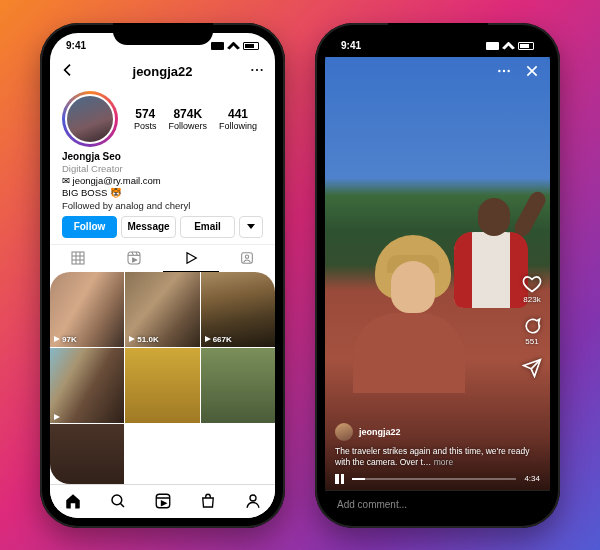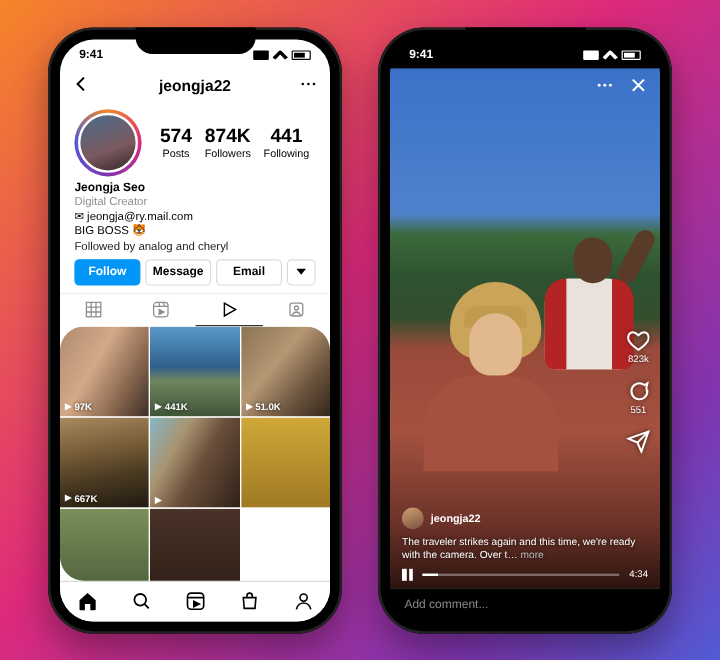--- a/index.html
+++ b/index.html
@@ -38,21 +38,21 @@
   .navbar { height: 30px; display:flex; align-items:center; justify-content:space-between;
     padding: 0 10px; font-weight:600; font-size:13px; }
   .navbar .title { position:absolute; left:0; right:0; text-align:center; pointer-events:none; }
   .profile-header { display:flex; padding: 4px 12px 2px; gap: 10px; align-items:center; }
   .avatar-ring { width:56px; height:56px; border-radius:50%;
     background: conic-gradient(#f58529,#dd2a7b,#8134af,#515bd4,#f58529);
     display:flex; align-items:center; justify-content:center; }
   .avatar { width:50px; height:50px; border-radius:50%; border:2px solid #fff;
     background: linear-gradient(160deg,#4a6a8a 0%,#7a5a60 60%,#34262a 100%); }
   .stats { flex:1; display:flex; justify-content:space-around; text-align:center; }
-  .stat .num { font-weight:600; font-size:16px; }
+  .stat .num { font-weight:600; font-size:12px; }
   .stat .lbl { font-size:9px; color:#000; }
   .bio { padding: 1px 12px 4px; font-size:9.5px; line-height:1.3; }
   .bio .name { font-weight:600; font-size:10px; }
   .bio .cat { color:#8e8e8e; }
   .bio .followed { color:#222; }
   .btnrow { display:flex; gap:4px; padding: 0 12px 6px; }
   .btn { flex:1; height:22px; border:1px solid #dbdbdb; border-radius:4px; font-size:10px;
     font-weight:600; display:flex; align-items:center; justify-content:center; background:#fff; }
   .btn.primary { background:#0095f6; color:#fff; border-color:#0095f6; }
   .btn.more { flex:0 0 24px; }
@@ -236,27 +236,20 @@
 
     <div class="grid">
       <div class="tile">
           <div class="img t1"></div>
           <div class="ov">
             <span class="play"></span>
             <span>97K</span>
           </div>
         </div>
       <div class="tile">
-          <div class="img t2"></div>
-          <div class="ov">
-            <span class="play"></span>
-            <span>441K</span>
-          </div>
-        </div>
-      <div class="tile">
           <div class="img t4"></div>
           <div class="ov">
             <span class="play"></span>
             <span>51.0K</span>
           </div>
         </div>
       <div class="tile">
           <div class="img t5"></div>
           <div class="ov">
             <span class="play"></span>

